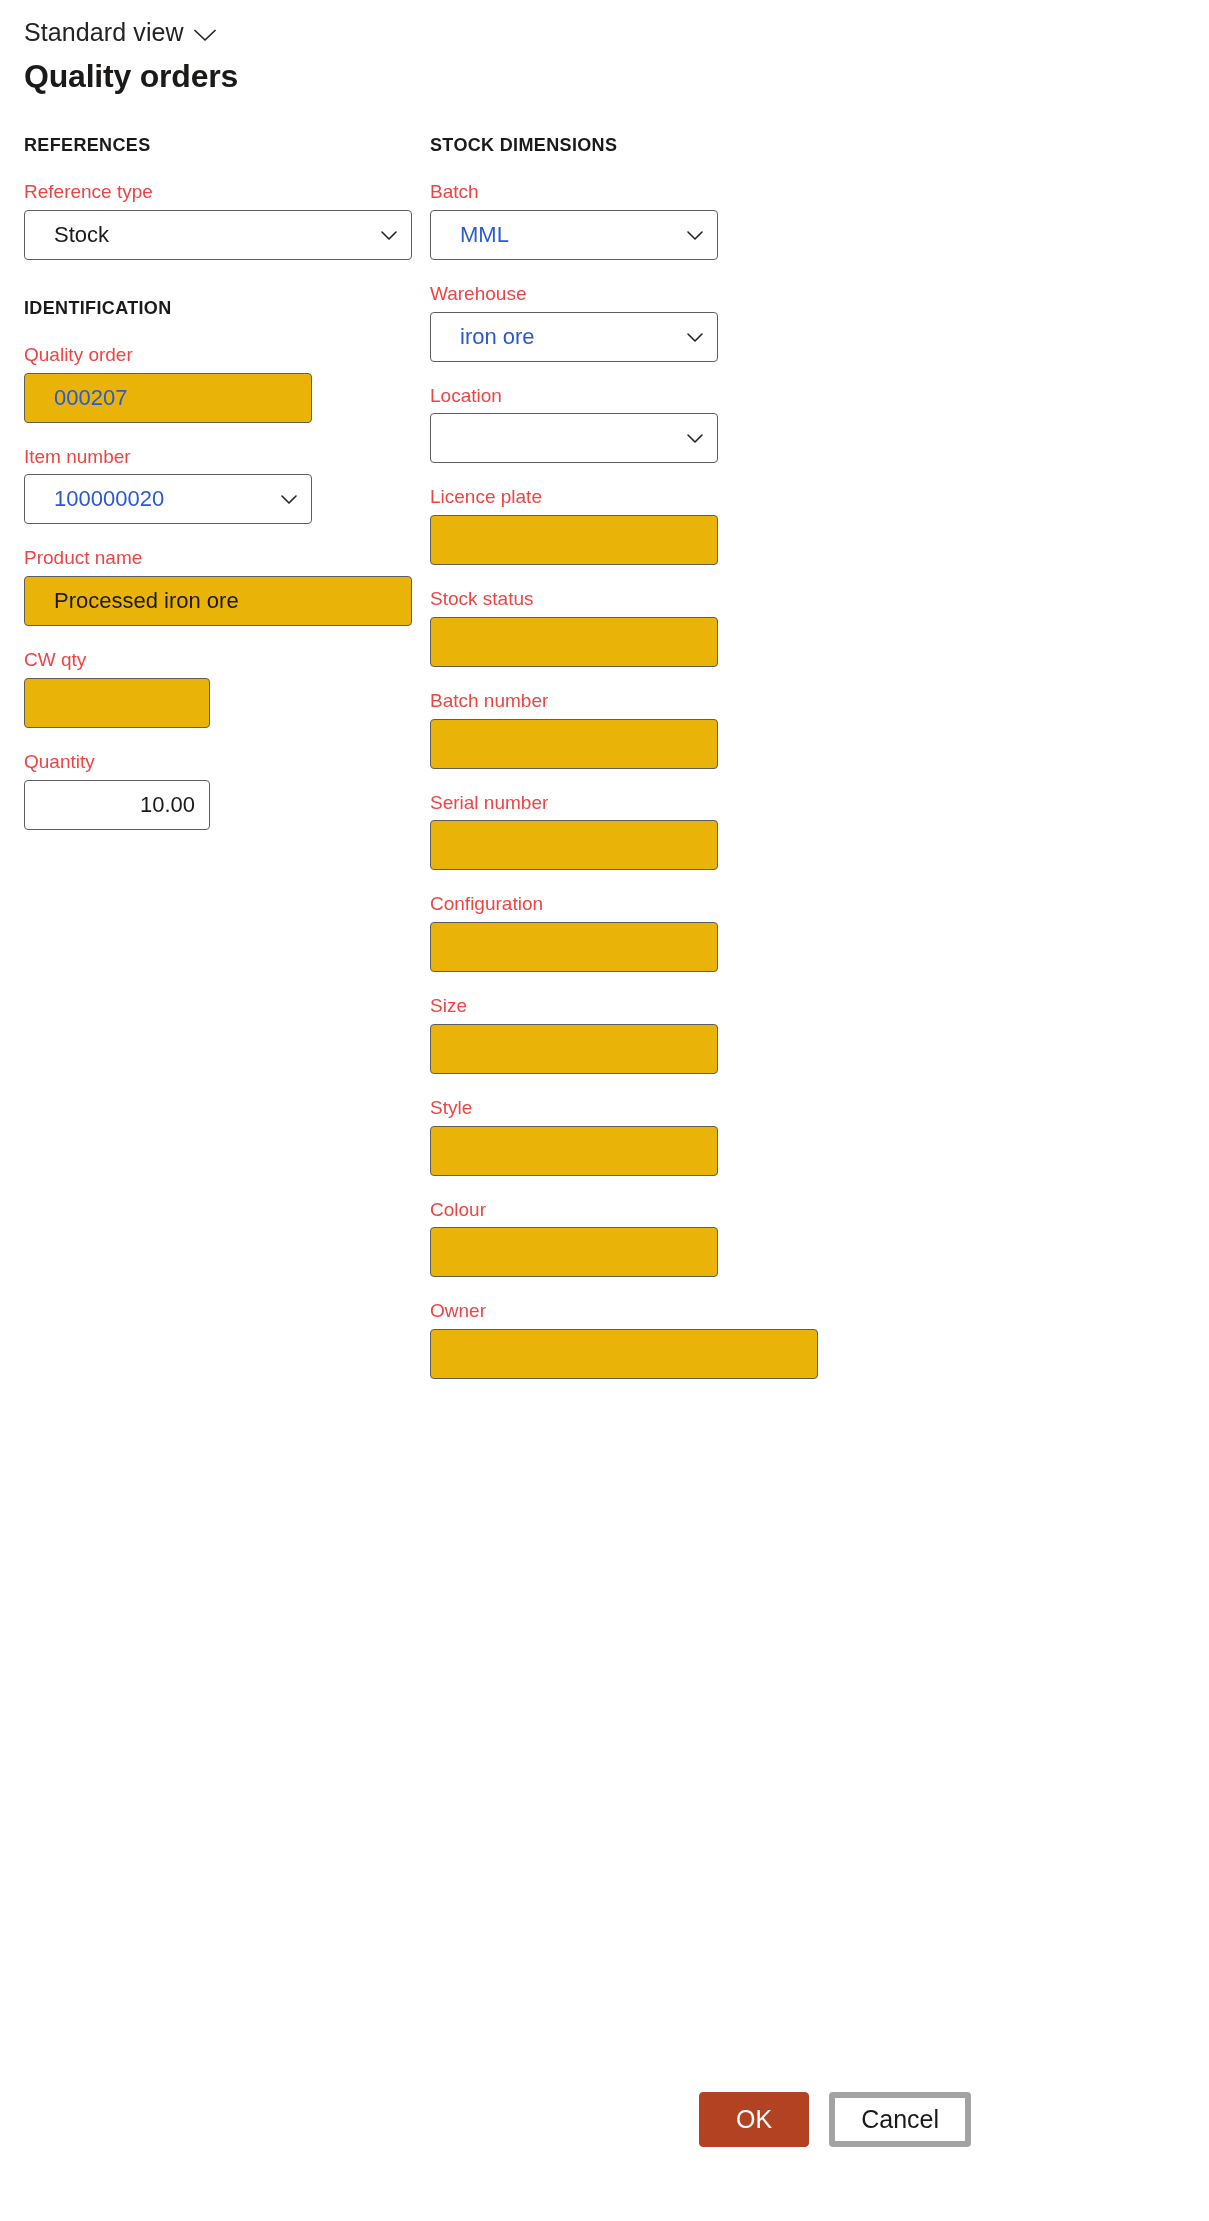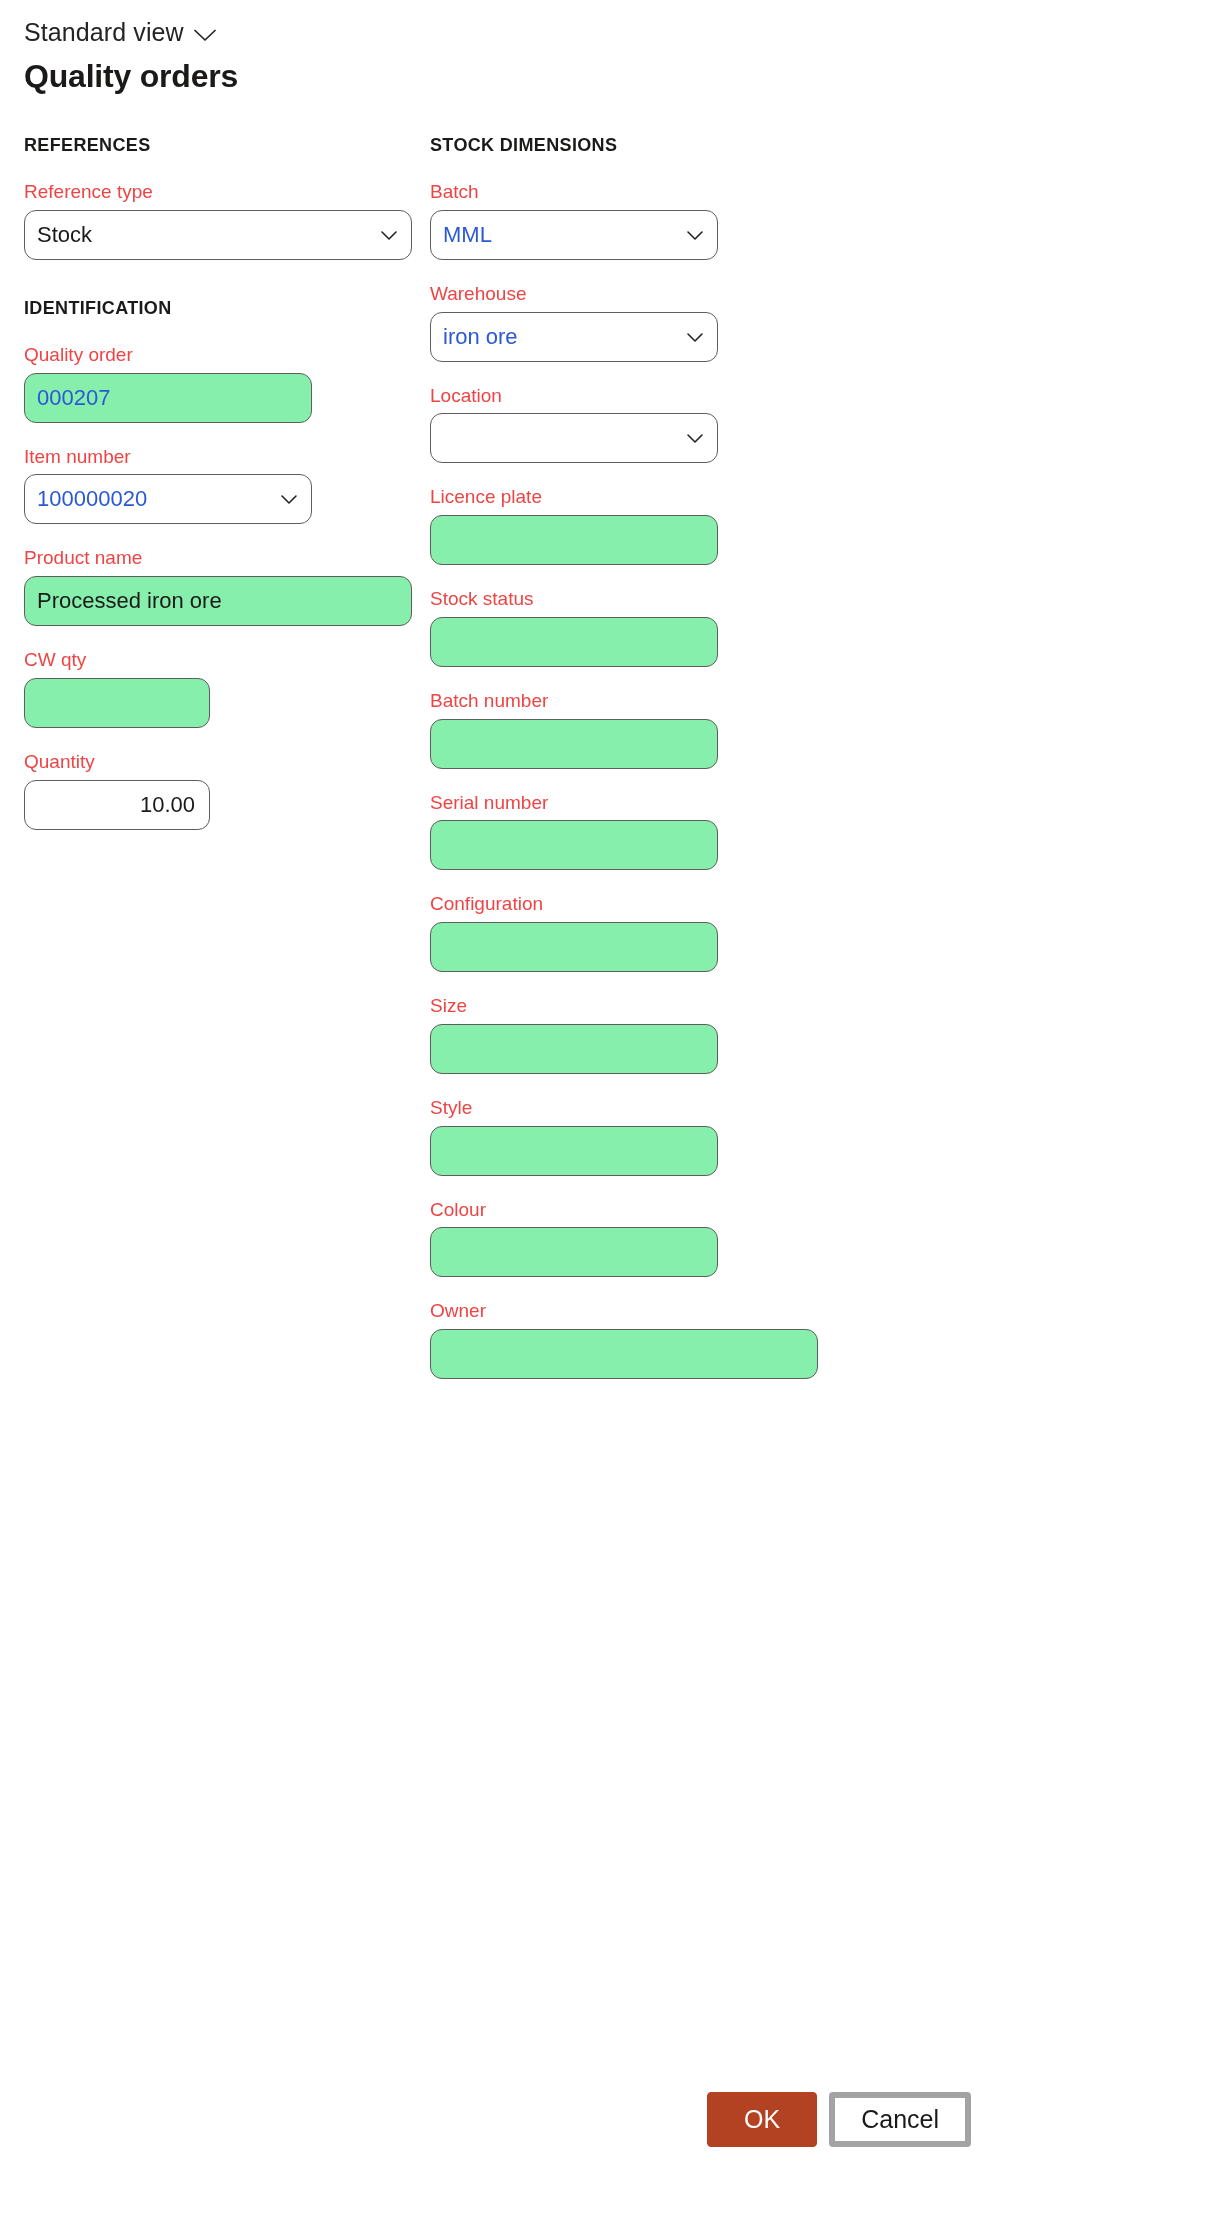--- a/index.html
+++ b/index.html
@@ -60,27 +60,27 @@
     font-size: 19px;
     color: #ef4444;
     line-height: 1.25;
     margin-bottom: 6px;
   }
 
   .control {
     position: relative;
     height: 50px;
     border: 1px solid #605e5c;
-    border-radius: 12px;
+    border-radius: 4px;
     background: #ffffff;
     display: flex;
     align-items: center;
-    padding: 0 12px;
-  }
-  .control.readonly { background: #86efac; }
+    padding: 0 29px;
+  }
+  .control.readonly { background: #eab308; }
   .control .val {
     font-size: 22px;
     color: #1b1a19;
     line-height: 1;
     white-space: nowrap;
     overflow: hidden;
   }
   .control .val.link { color: #2b59d6; }
   .control.numeric { justify-content: flex-end; padding-right: 14px; }
 
@@ -103,21 +103,21 @@
 
   
   .field.owner { margin-left: 0; }
 
   
   .footer {
     position: absolute;
     right: 24px;
     top: 2092px;
     display: flex;
-    gap: 12px;
+    gap: 20px;
     align-items: center;
   }
   .btn {
     height: 55px;
     min-width: 110px;
     border-radius: 4px;
     font-size: 25px;
     display: flex;
     align-items: center;
     justify-content: center;

